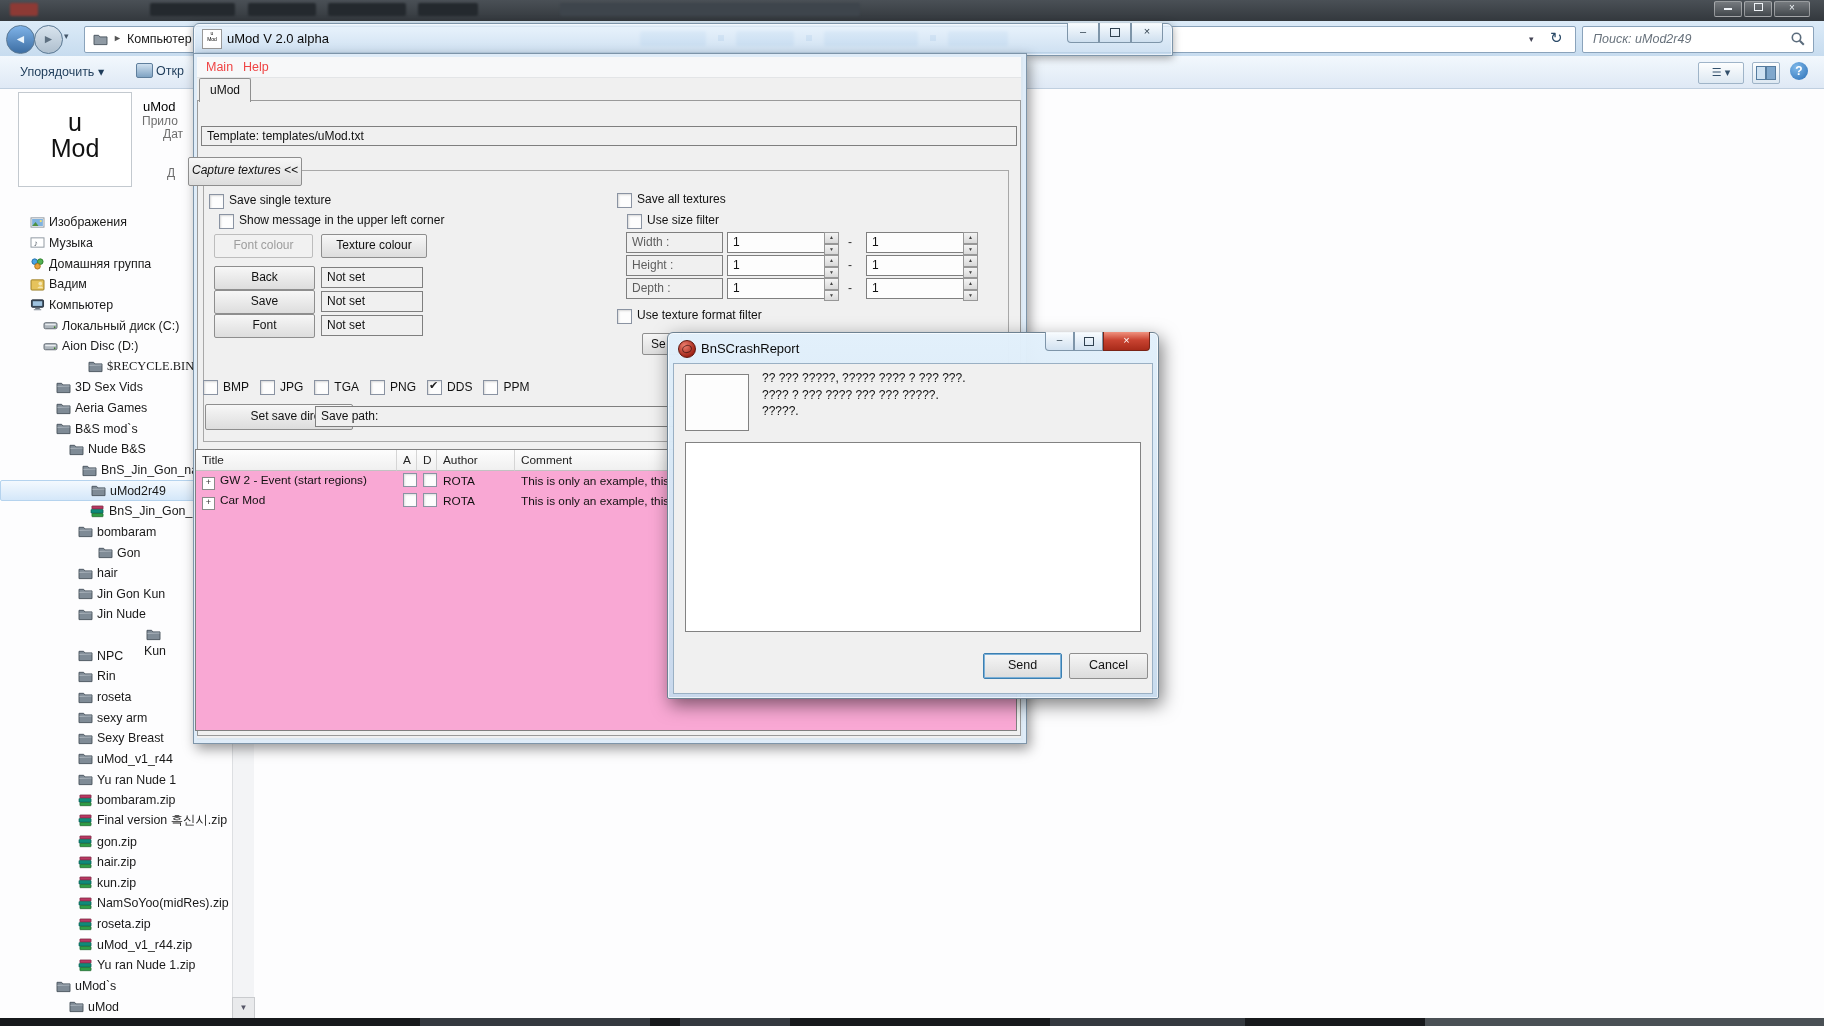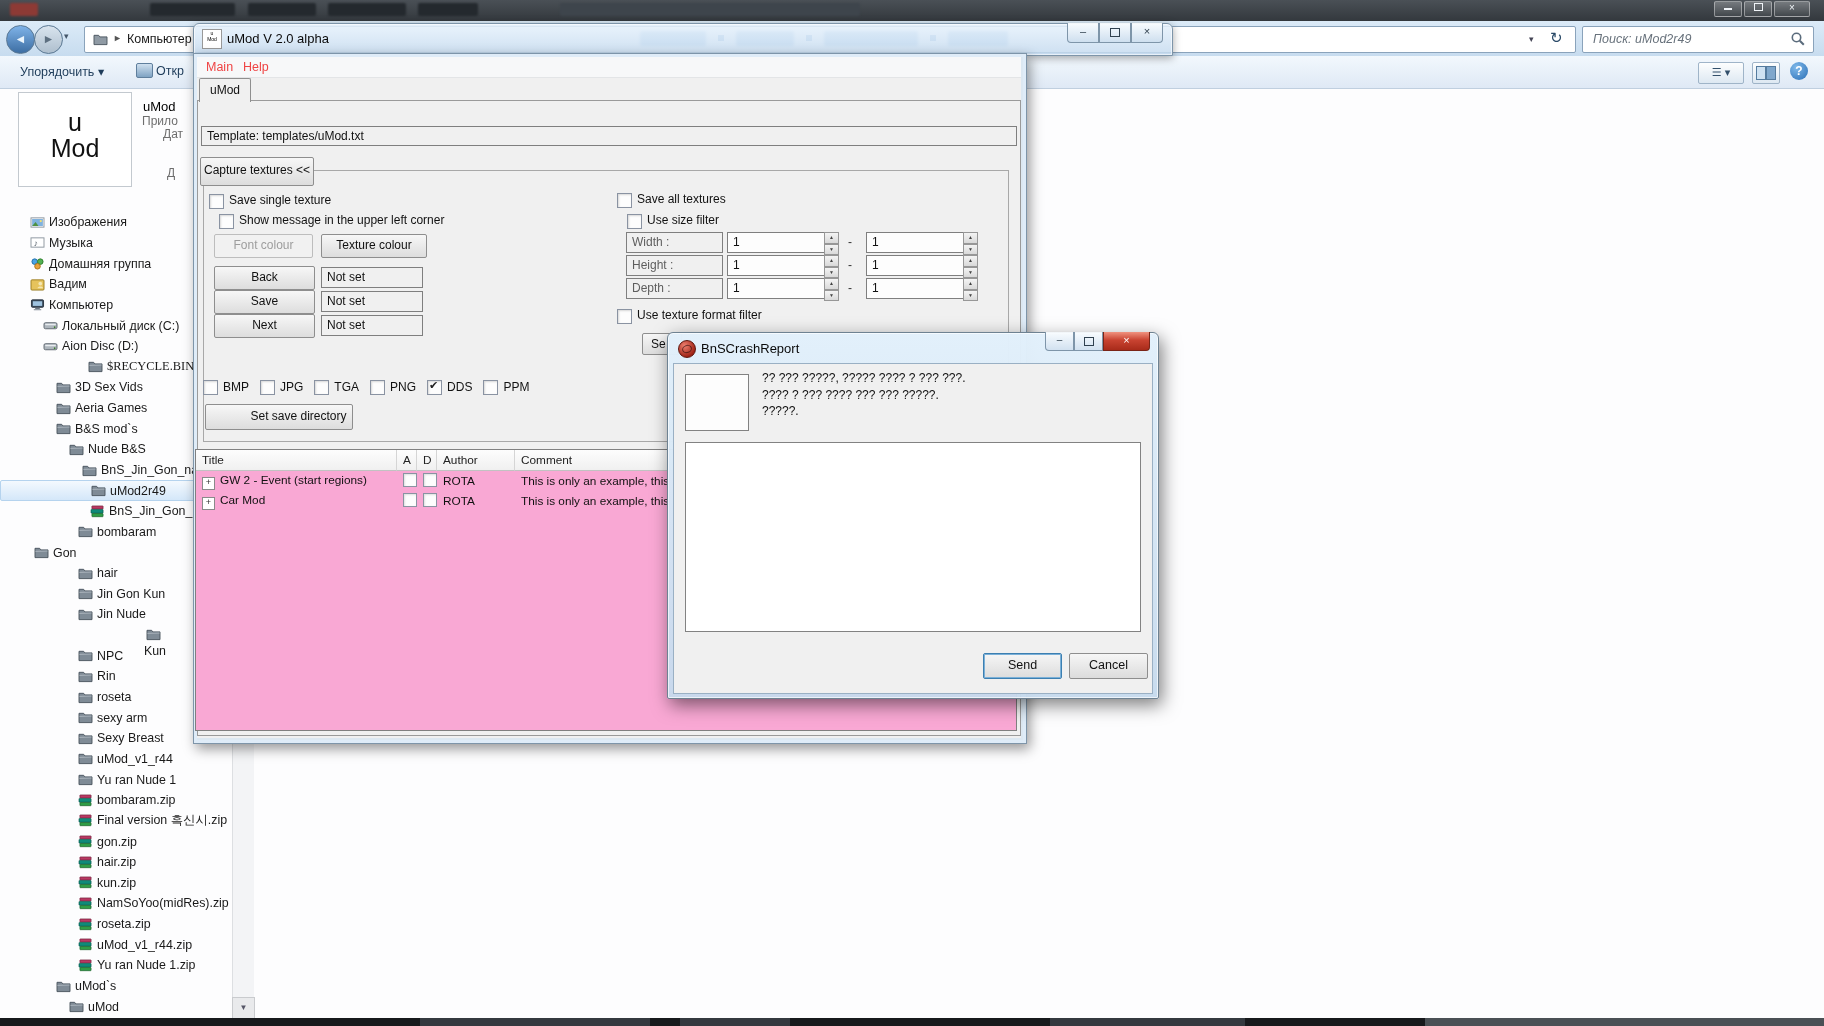--- a/index.html
+++ b/index.html
@@ -115,21 +115,21 @@
   .wbtn{position:absolute;background:linear-gradient(#f7f7f7,#ddden 0,#dddddd);
     background:linear-gradient(#f7f7f7,#dddddd);border:1px solid #8e8e8e;border-radius:2px;
     font-size:12px;color:#111;text-align:center;z-index:13;}
   .wbtn.disabled{color:#9d9d9d;border-color:#bdbdbd;background:#f1f1f1;}
   .cb{position:absolute;width:13px;height:13px;background:#fdfdfd;border:1px solid #8a93a2;
     box-shadow:inset 1px 1px 2px rgba(0,0,0,.15);z-index:13;}
   .cb.checked::after{content:"✔";position:absolute;left:1px;top:-2px;font-size:11px;color:#222;}
   .cb-label{position:absolute;font-size:12px;color:#111;z-index:13;white-space:nowrap;}
 
   #groupbox{left:203px;top:170px;width:804px;height:270px;border:1px solid #a8a8a8;z-index:12;}
-  #capture-btn{left:200px;top:157px;width:112px;height:27px;line-height:25px;z-index:14;}
+  #capture-btn{left:188px;top:157px;width:112px;height:27px;line-height:25px;z-index:14;font-style:italic;}
 
   #capnav{left:214px;top:266px;z-index:13;}
   .capnav-row{position:relative;height:24px;}
   .capnav-row .wbtn{position:absolute;left:0;top:0;width:99px;height:22px;line-height:21px;}
   .capnav-row .sunken{left:107px;top:1px;width:100px;height:19px;}
 
   #size-rows{left:626px;top:232px;z-index:13;}
   .size-row{position:relative;height:23px;}
   .size-row .lbl{position:absolute;left:0;top:0;width:95px;height:19px;color:#5e5e5e;}
   .size-row .v1{position:absolute;left:101px;top:0;width:96px;height:19px;background:#fdfdfd;}
@@ -404,21 +404,21 @@
       </div>
       <div class="tree-item" style="padding-left: 78px;">
         <span class="ticon">
           <svg width="15" height="13" viewBox="0 0 16 14">
             <path d="M1 2.5 L6 2.5 L7.3 4.2 L15 4.2 L15 12.5 L1 12.5 Z" fill="#7f8b96" stroke="#4a545e"></path>
             <line x1="1.5" y1="5.8" x2="14.5" y2="5.4" stroke="#aeb7bf" stroke-width="1"></line>
           </svg>
         </span>
         <span>bombaram</span>
       </div>
-      <div class="tree-item" style="padding-left: 34px;">
+      <div class="tree-item" style="padding-left: 98px;">
         <span class="ticon">
           <svg width="15" height="13" viewBox="0 0 16 14">
             <path d="M1 2.5 L6 2.5 L7.3 4.2 L15 4.2 L15 12.5 L1 12.5 Z" fill="#7f8b96" stroke="#4a545e"></path>
             <line x1="1.5" y1="5.8" x2="14.5" y2="5.4" stroke="#aeb7bf" stroke-width="1"></line>
           </svg>
         </span>
         <span>Gon</span>
       </div>
       <div class="tree-item" style="padding-left: 78px;">
         <span class="ticon">
@@ -678,21 +678,21 @@
           <div class="pad">Not set</div>
         </div>
       </div>
       <div class="capnav-row">
         <div class="wbtn">Save</div>
         <div class="sunken">
           <div class="pad">Not set</div>
         </div>
       </div>
       <div class="capnav-row">
-        <div class="wbtn">Next</div>
+        <div class="wbtn">Font</div>
         <div class="sunken">
           <div class="pad">Not set</div>
         </div>
       </div>
     </div>
 
   <div class="cb" style="left:617px;top:193px;"></div>
   <div class="cb-label" style="left:637px;top:192px;">Save all textures</div>
   <div class="cb" style="left:627px;top:214px;"></div>
   <div class="cb-label" style="left:647px;top:213px;">Use size filter</div>
@@ -785,20 +785,23 @@
         <span class="cb checked"></span>
         <span>DDS</span>
       </div>
       <div class="fmt">
         <span class="cb"></span>
         <span>PPM</span>
       </div>
     </div>
 
   <div class="wbtn" style="left:205px;top:404px;width:107px;height:24px;line-height:23px;padding-left:39px;">Set save directory</div>
+  <div class="sunken" style="left:315px;top:406px;width:690px;height:19px;">
+      <div class="pad">Save path:</div>
+    </div>
 
   <div class="abs" id="grid">
     <div id="grid-header">
         <div class="gh c-title">Title</div>
         <div class="gh c-a">A</div>
         <div class="gh c-d">D</div>
         <div class="gh c-author">Author</div>
         <div class="gh c-comment" style="flex: 1 1 0%;">Comment</div>
       </div>
     <div id="grid-rows">

